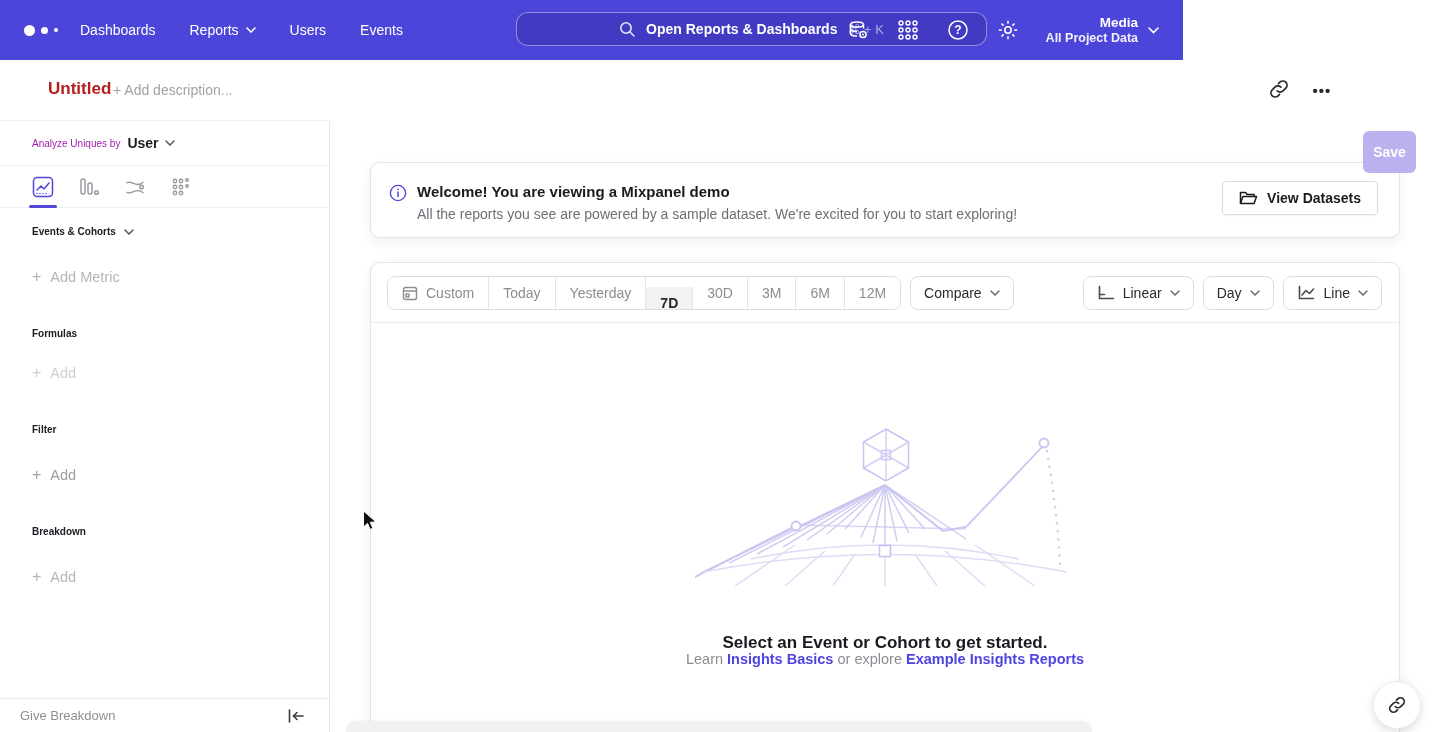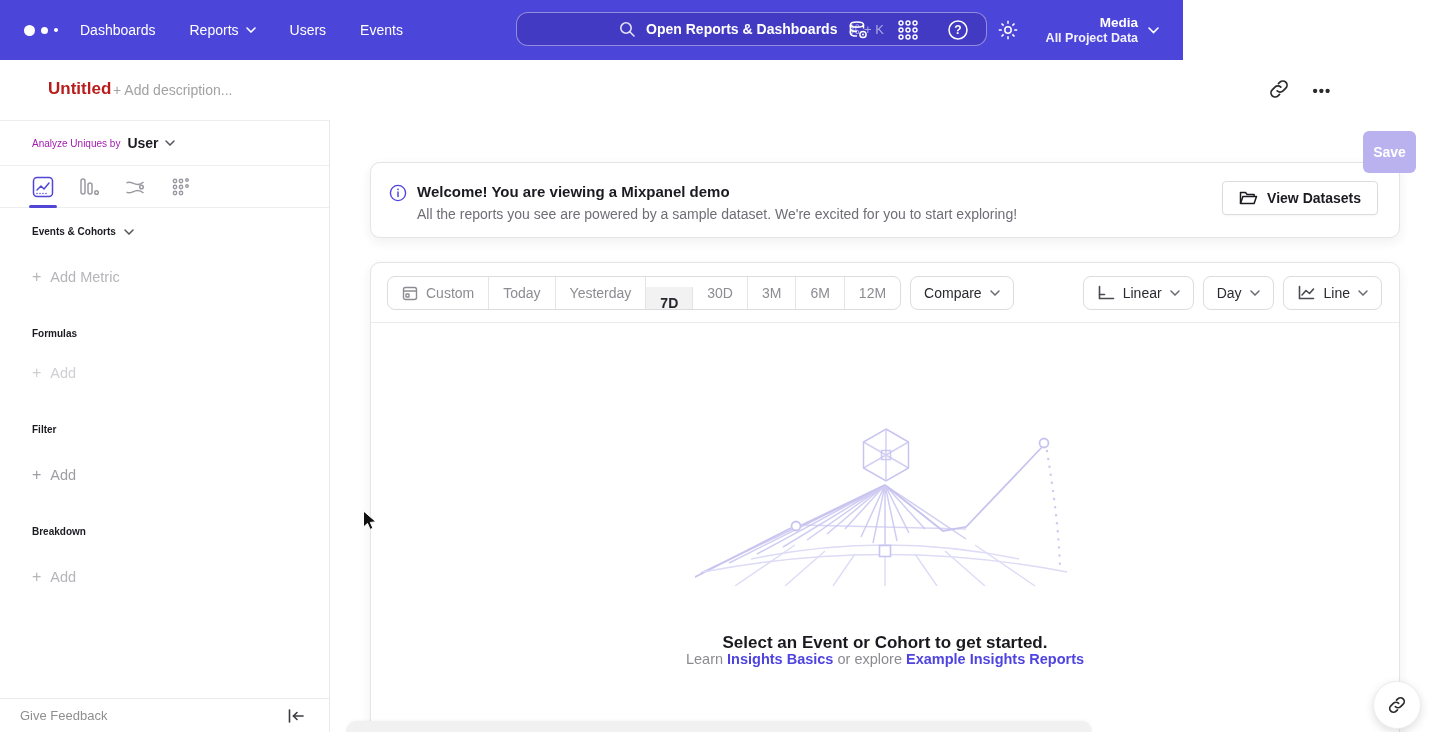--- a/index.html
+++ b/index.html
@@ -265,21 +265,21 @@
 
   <div class="side-section" style="top:405px;">
     <span>Breakdown</span>
   </div>
   <div class="side-add" style="top:447px; color:#b5b5ba;">
     <span class="plus">+</span>
     <span>Add</span>
   </div>
 
   <div class="sidebar-footer">
-    <span class="feedback">Give Feedback</span>
+    <span class="feedback">Give Breakdown</span>
     <span class="collapse">
       <svg width="18" height="16" viewBox="0 0 18 16" fill="none" stroke="#3a3a40" stroke-width="1.6" stroke-linecap="round">
         <path d="M2.5 2v12"></path>
           <path d="M16 8H6.5"></path>
           <path d="M10 4.5L6.5 8l3.5 3.5"></path>
       </svg>
     </span>
   </div>
 </div>
 

